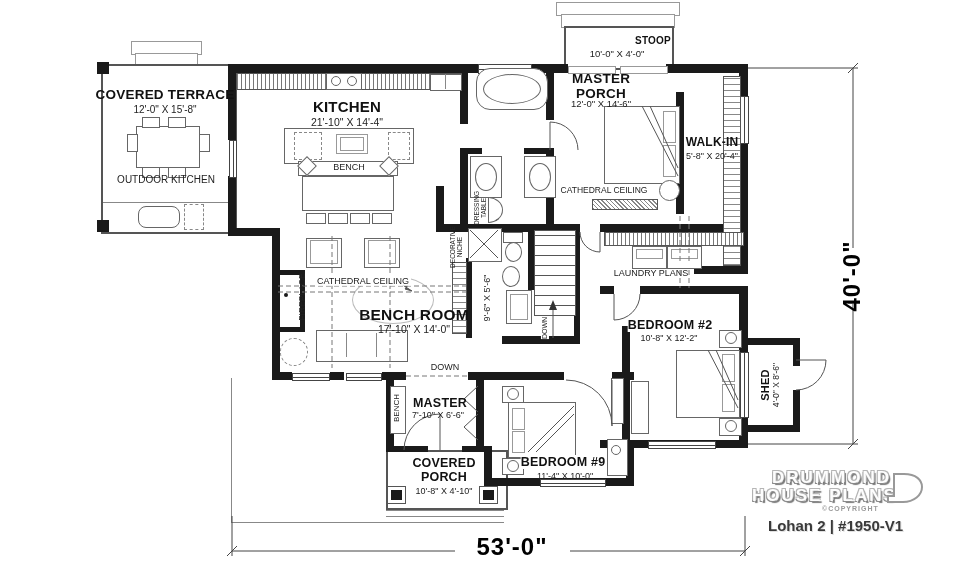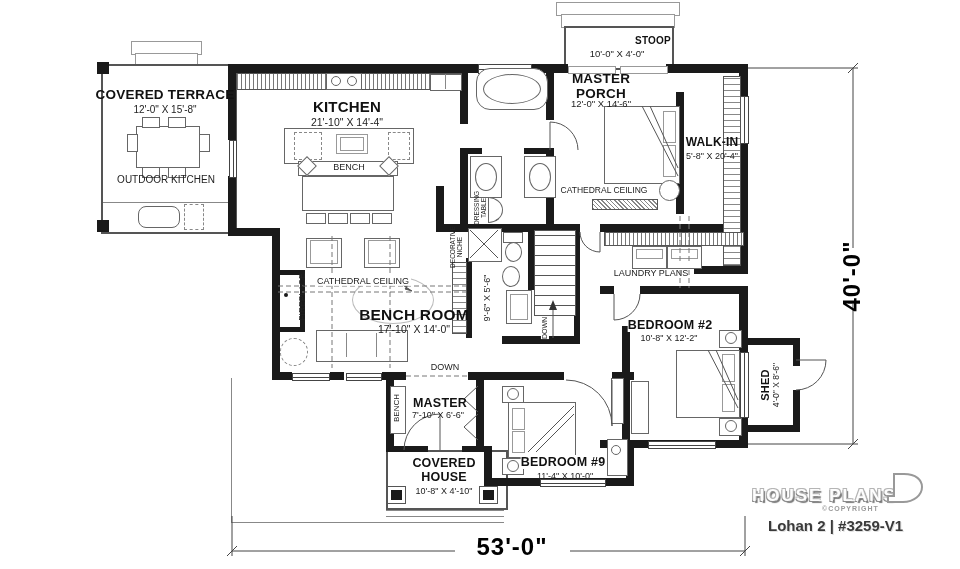--- a/index.html
+++ b/index.html
@@ -287,26 +287,27 @@
   <div class="dim rot" style="left:777px;top:385px;font-size:8.5px">4'-0" X 8'-6"</div>
 
   <div class="lbl" style="left:440px;top:403px;font-size:12.5px">MASTER</div>
   <div class="dim" style="left:438px;top:415px;font-size:9px">7'-10" X 6'-6"</div>
   <div class="dim rot" style="left:397px;top:408px;font-size:8px">BENCH</div>
 
   <div class="lbl" style="left:563px;top:462px;font-size:12.5px;background:#fff">BEDROOM #9</div>
   <div class="dim" style="left:565px;top:476px;font-size:9px">11'-4" X 10'-0"</div>
 
   <div class="lbl" style="left:444px;top:470px;font-size:12.5px">COVERED
-HOUSE</div>
+PORCH</div>
   <div class="dim" style="left:444px;top:491px;font-size:9px">10'-8" X 4'-10"</div>
 
   <div class="dim big" style="left:512px;top:547px">53'-0"</div>
   <div class="dim big rot" style="left:852px;top:276px">40'-0"</div>
 
+  <div class="brand" style="left:772px;top:468px;font-size:17px">DRUMMOND</div>
   <div class="brand" style="left:752px;top:486px;font-size:17px">HOUSE PLANS</div>
   <div class="cop" style="left:822px;top:505px">©COPYRIGHT</div>
-  <div class="title" style="left:768px;top:517px">Lohan 2 | #3259-V1</div>
+  <div class="title" style="left:768px;top:517px">Lohan 2 | #1950-V1</div>
   <svg style="position:absolute;left:880px;top:462px" width="48" height="48" viewBox="0 0 48 48">
     <path d="M8 40 V34 H14 V12 H24 C36 12 42 18 42 25 C42 33 34 40 23 40 Z" fill="#fff" stroke="#999" stroke-width="2"></path>
   </svg>
 
 </div>
 
 </body></html>

